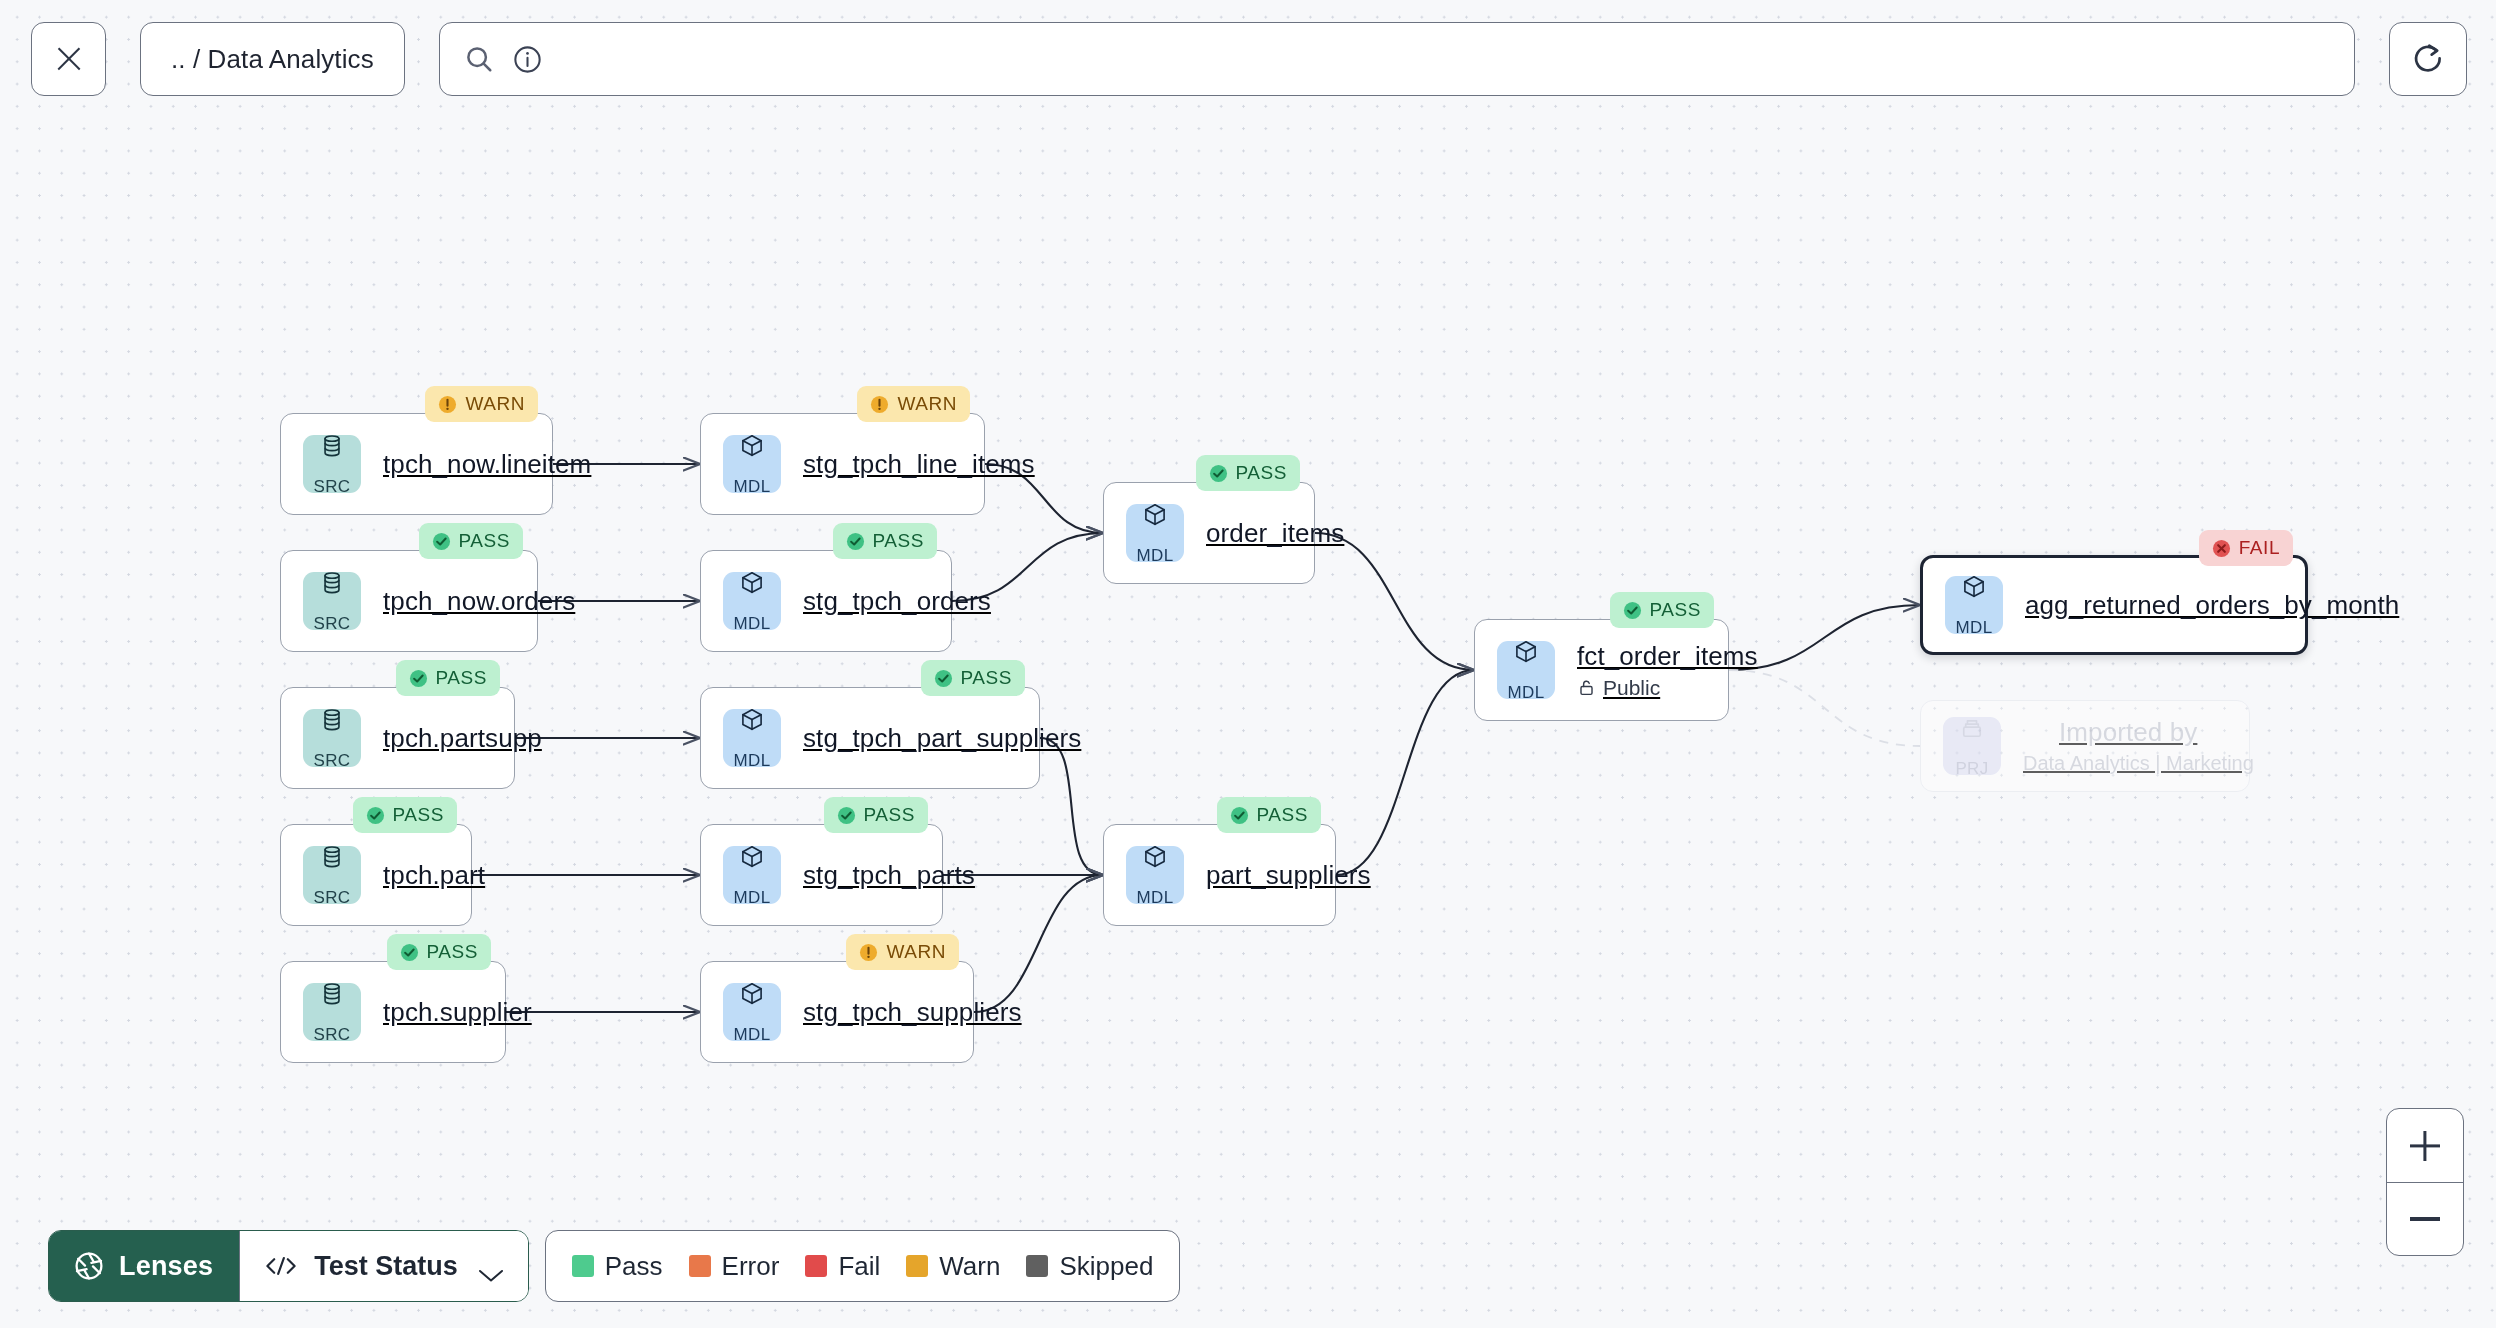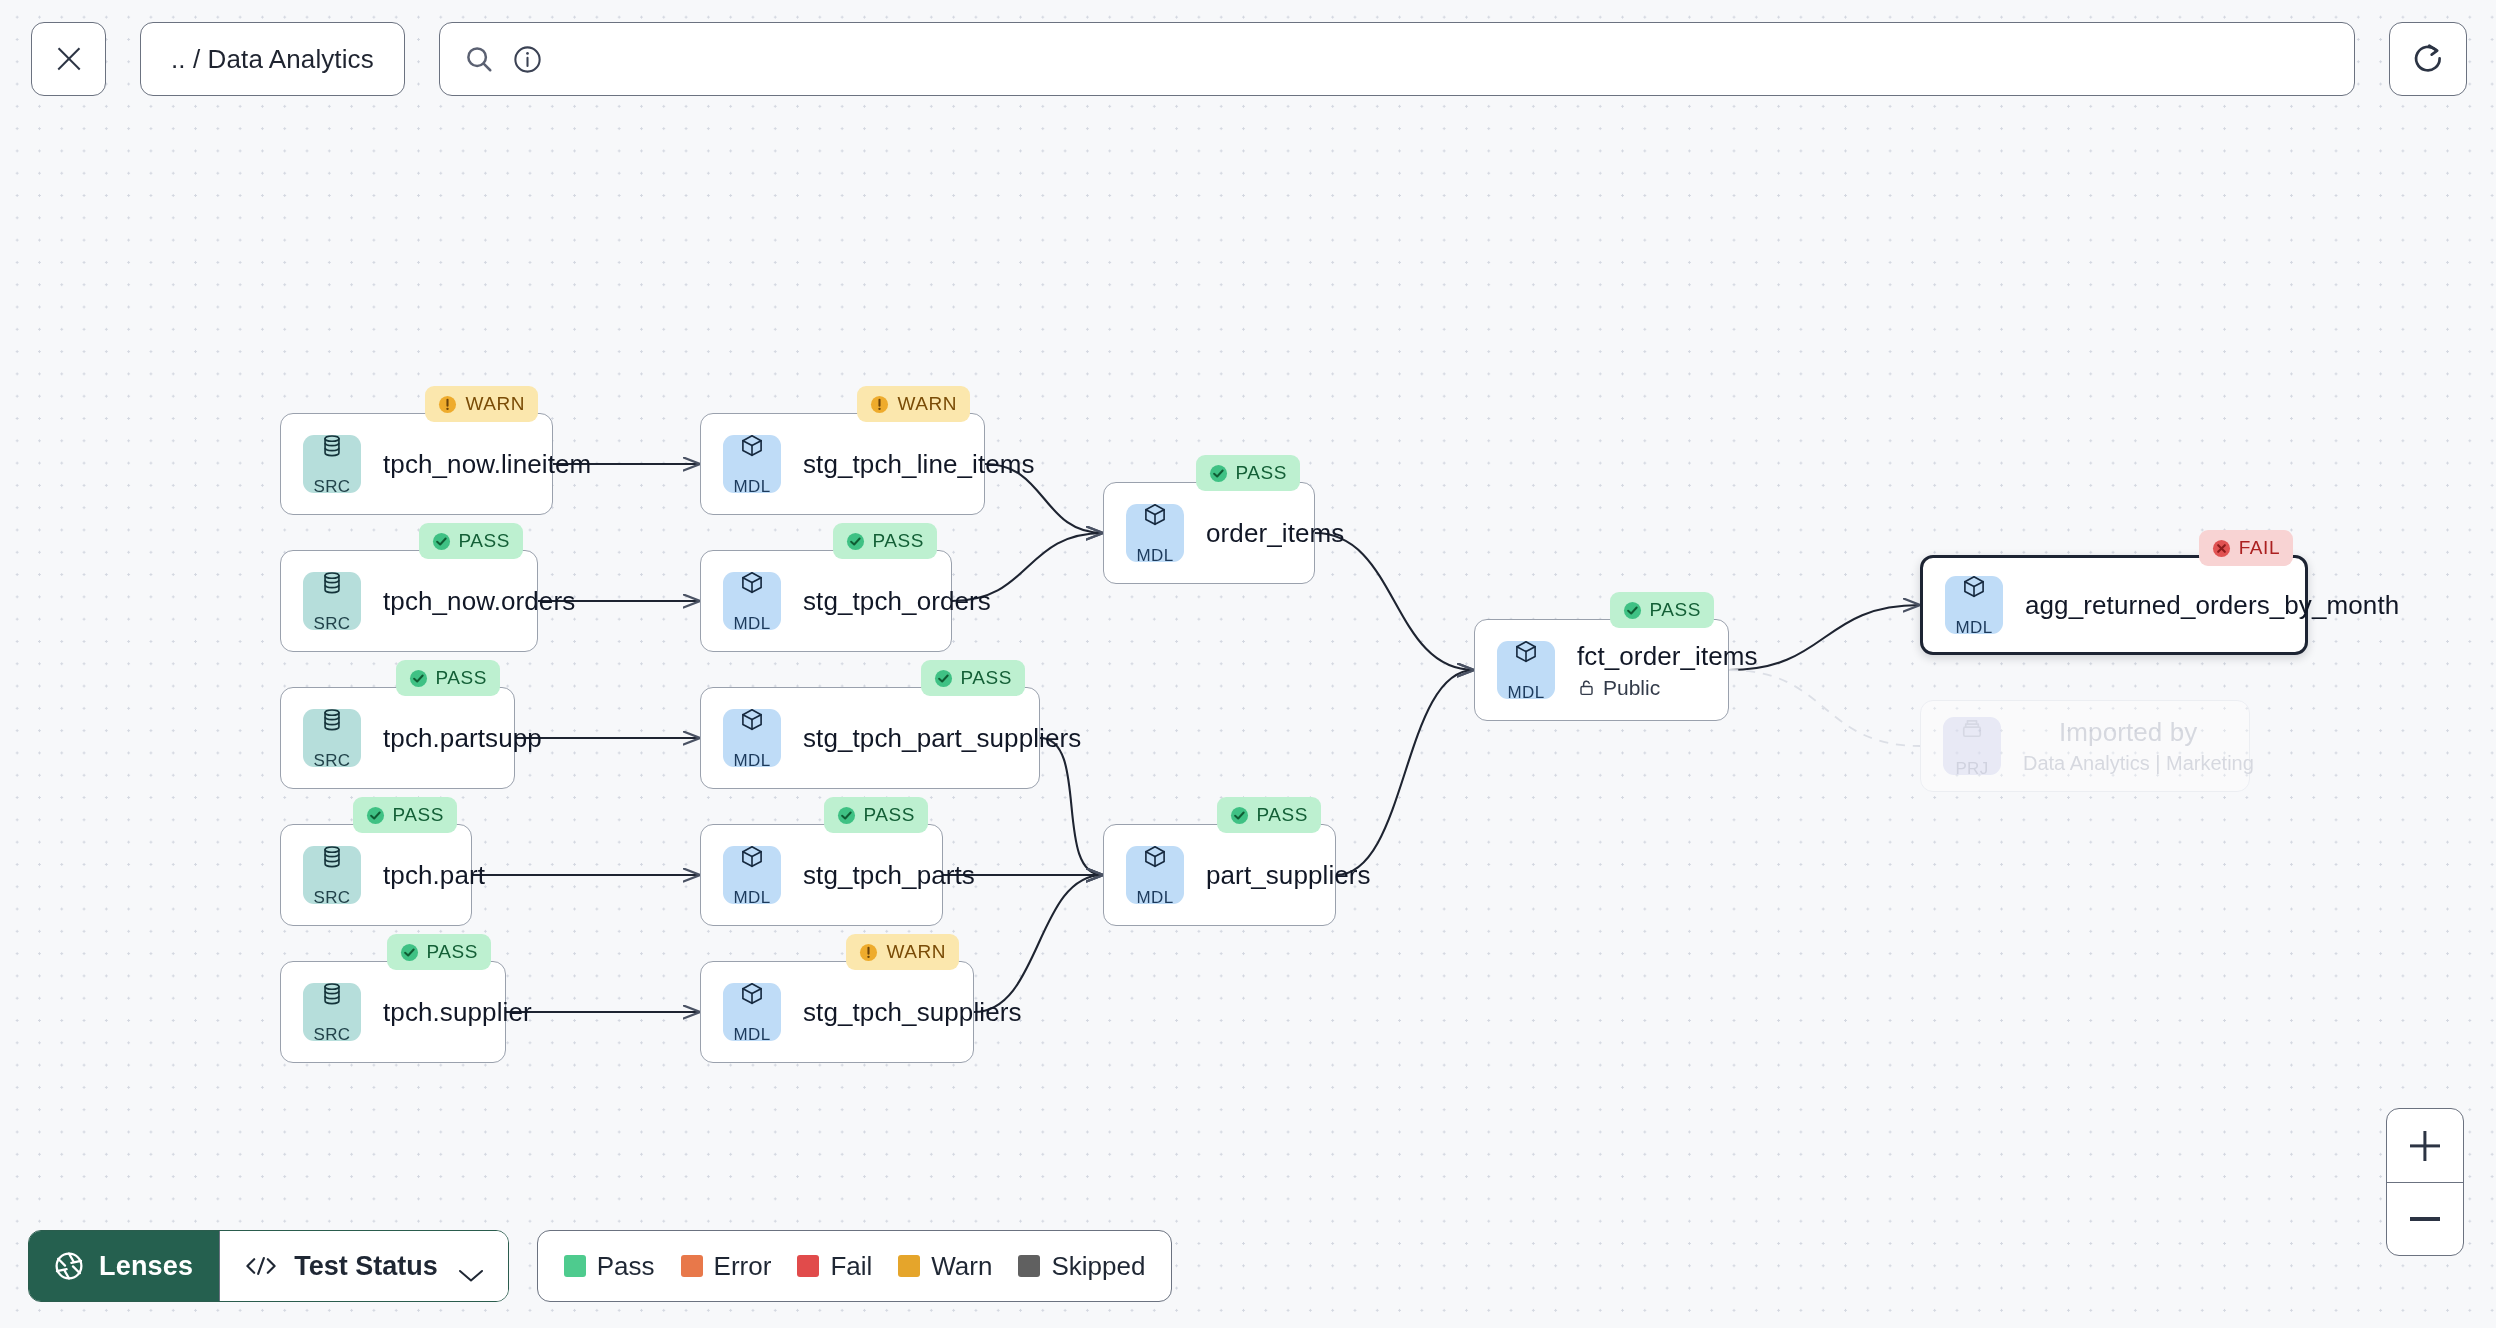--- a/index.html
+++ b/index.html
@@ -166,21 +166,21 @@
     line-height: 1;
   }
 
   .tb-src { background: #b6dedb; }
   .tb-src .tb-label { color: #21424a; }
   .tb-mdl { background: #bfdcf7; }
   .tb-mdl .tb-label { color: #1c3a5c; }
   .tb-prj { background: #dfe0f2; }
   .tb-prj .tb-label { color: #b9bcd0; }
 
-  .node-body { display: flex; flex-direction: column; gap: 4px; min-width: 0; }
+  .node-body { display: flex; flex-direction: column; gap: 4px; min-width: 0; text-decoration: underline; }
   .node-title {
     font-size: 26px;
     color: #111726;
     white-space: nowrap;
     letter-spacing: .1px;
   }
   .node-sub {
     font-size: 21px;
     color: #333b4a;
     display: flex;
@@ -211,25 +211,25 @@
   }
   .pill-dot { width: 19px; height: 19px; flex-shrink: 0; display: block; }
 
   .pill-pass { background: #bdf0d0; color: #135f36; }
   .pill-warn { background: #fbe7ad; color: #7a4c07; }
   .pill-fail { background: #f8d3d3; color: #ab2020; }
 
   
   .bottom-bar {
     position: absolute;
-    left: 28px;
+    left: 48px;
     bottom: 26px;
     display: flex;
     align-items: center;
-    gap: 28px;
+    gap: 16px;
     z-index: 40;
   }
 
   .lens-group {
     display: flex;
     align-items: center;
     border-radius: 13px;
     height: 72px;
     overflow: hidden;
     border: 1.6px solid #2a5c4d;

